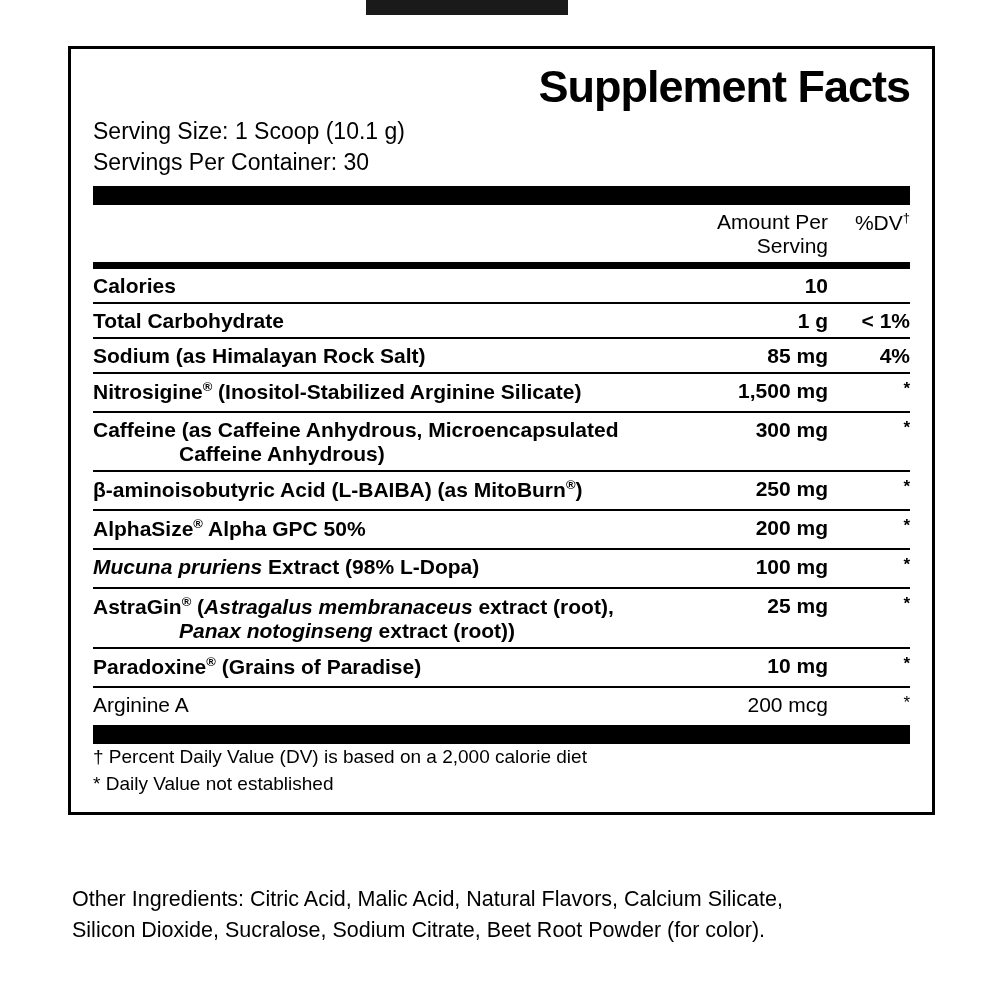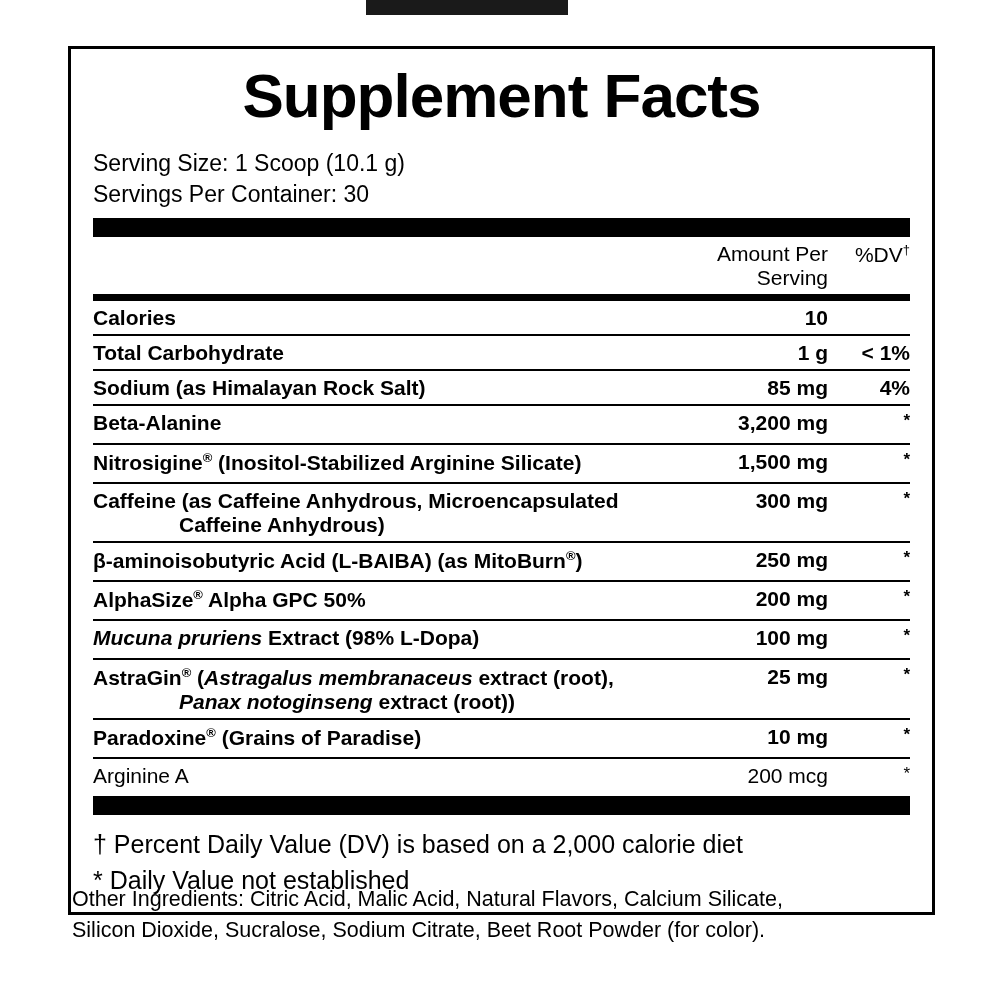--- a/index.html
+++ b/index.html
@@ -31,26 +31,26 @@
     left: 68px;
     top: 46px;
     width: 867px;
     border: 3px solid #000000;
     box-sizing: border-box;
     background: #ffffff;
     padding: 0 22px 14px 22px;
   }
 
   .title {
-    font-size: 62px;
+    font-size: 45px;
     font-weight: bold;
     letter-spacing: -1px;
     line-height: 1.05;
-    margin: 14px 0 20px 0;
-    text-align: center;
+    margin: 14px 0 6px 0;
+    text-align: right;
   }
 
   .serving-line {
     font-size: 23px;
     line-height: 1.35;
   }
 
   .rule-thick {
     height: 19px;
     background: #000000;
@@ -90,23 +90,23 @@
   .row-noline td {
     border-bottom: none;
   }
 
   .sup { font-size: 13px; vertical-align: super; }
   .ital { font-style: italic; }
   .star { font-size: 17px; vertical-align: super; }
   .indent2 { display: block; padding-left: 86px; }
 
   .footnotes {
-    font-size: 25px;
+    font-size: 19px;
     line-height: 1.42;
-    padding-top: 12px;
+    padding-top: 0;
   }
   .footnotes div { white-space: nowrap; }
 
   .other-ing {
     position: absolute;
     left: 72px;
     top: 884px;
     width: 880px;
     font-size: 21.5px;
     line-height: 1.45;
@@ -151,25 +151,20 @@
         <td class="col-amt">1 g</td>
         <td class="col-dv">&lt; 1%</td>
       </tr>
 
       <tr class="row-line">
         <td class="col-name">Sodium (as Himalayan Rock Salt)</td>
         <td class="col-amt">85 mg</td>
         <td class="col-dv">4%</td>
       </tr>
 
-      <tr class="row-line">
-        <td class="col-name">Beta-Alanine</td>
-        <td class="col-amt">3,200 mg</td>
-        <td class="col-dv"><span class="star">*</span></td>
-      </tr>
 
       <tr class="row-line">
         <td class="col-name">Nitrosigine<span class="sup">®</span> (Inositol-Stabilized Arginine Silicate)</td>
         <td class="col-amt">1,500 mg</td>
         <td class="col-dv"><span class="star">*</span></td>
       </tr>
 
       <tr class="row-line">
         <td class="col-name">Caffeine (as Caffeine Anhydrous, Microencapsulated<span class="indent2">Caffeine Anhydrous)</span></td>
         <td class="col-amt">300 mg</td>

